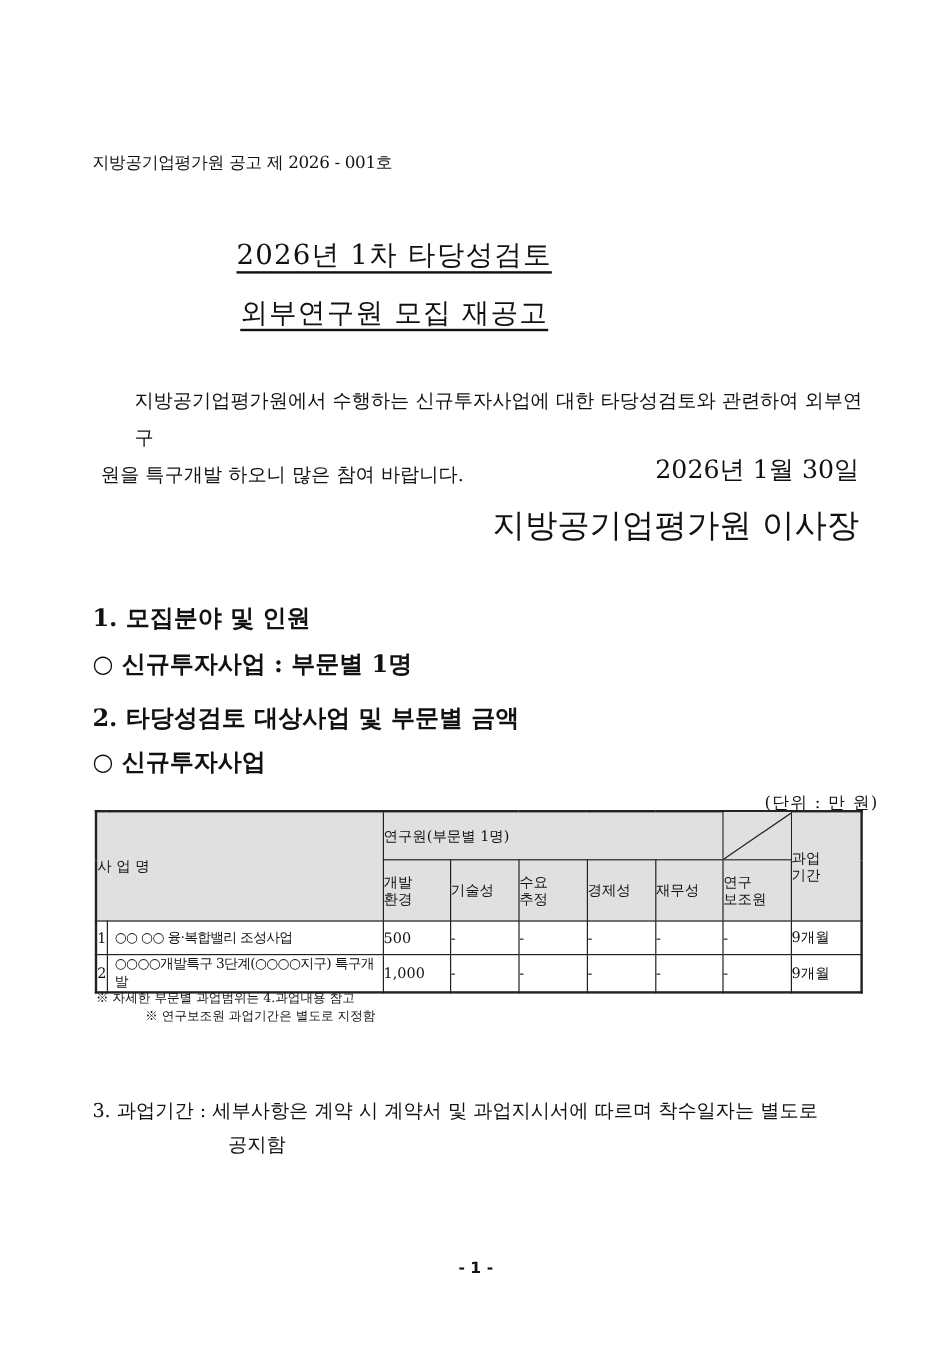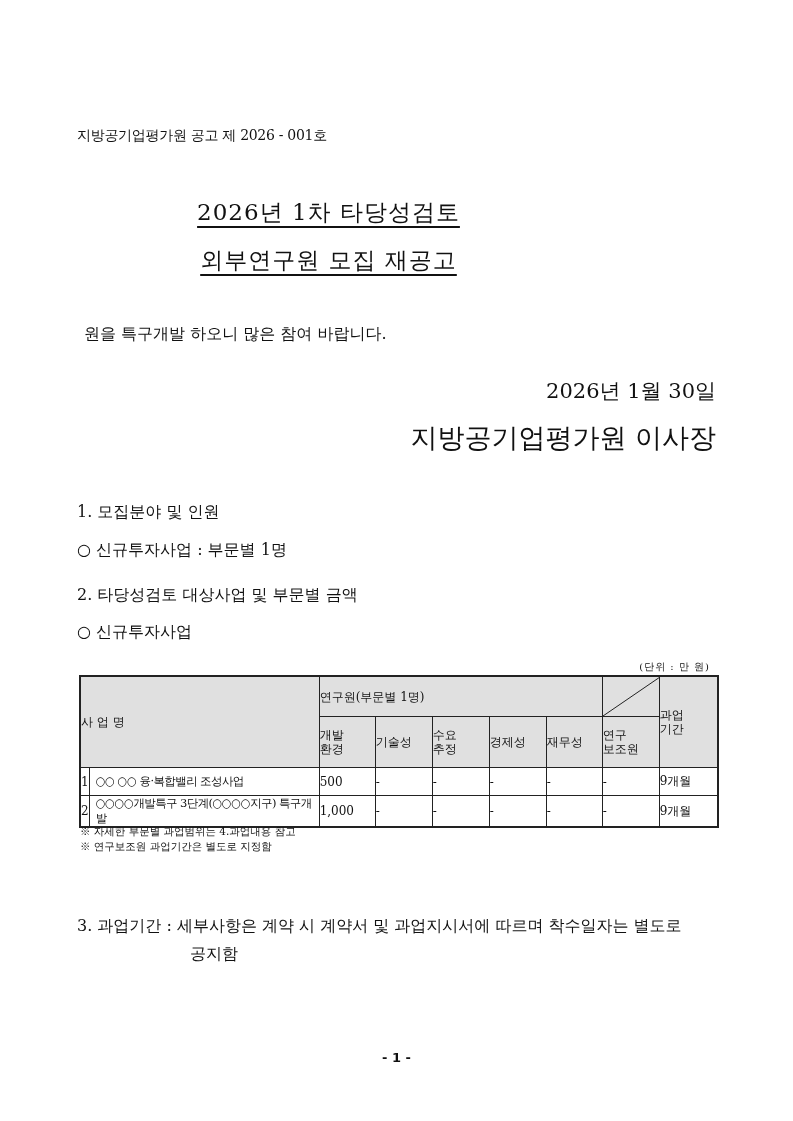--- a/index.html
+++ b/index.html
@@ -8,56 +8,57 @@
   .abs { position: absolute; white-space: nowrap; }
   .notice-no { left: 77px; top: 127px; font-size: 14px; letter-spacing: -0.3px; }
   .title { left: 0; width: 657px; text-align: center; font-size: 23px; letter-spacing: 1px; }
   .title span { text-decoration: underline; text-decoration-thickness: 1.5px; text-underline-offset: 6px; }
   .t1 { top: 197px; }
   .t2 { top: 245px; }
   .body-text { left: 84px; top: 318px; width: 640px; font-size: 16px; line-height: 31px; white-space: normal; }
   .body-text .indent { padding-left: 28px; }
   .date { right: 77px; top: 377px; font-size: 21px; }
   .issuer { right: 77px; top: 420px; font-size: 27px; }
-  .sec { left: 77px; font-size: 16px; }
+  .sec { left: 77px; font-size: 20px; font-weight: bold; }
   .s1 { top: 502px; }
   .s1b { top: 540px; }
   .s2 { top: 585px; }
   .s2b { top: 622px; }
-  .unit { right: 83px; top: 660px; font-size: 10px; letter-spacing: 1px; }
+  .unit { right: 61px; top: 660px; font-size: 14px; letter-spacing: 1px; }
   table.main { position: absolute; left: 79px; top: 675px; border-collapse: collapse;
                font-size: 12px; }
   table.main td { border: 1px solid #222; text-align: left; vertical-align: middle; padding: 0; }
   table.main .hd { background: #e0e0e0; line-height: 14px; }
   table.main { border: 2px solid #222; }
   .hrow1 td { height: 39px; }
   .hrow2 td { height: 50px; }
   .drow td { height: 27px; }
   .drow1 td { border-top: 3px solid #555; border-bottom: 1px dashed #444; }
   .drow2 td { border-top: 1px dashed #444; }
   .name-cell { text-align: left !important; padding-left: 6px !important; font-size: 11.5px; letter-spacing: -0.6px; }
   .diag { position: relative; background: #e0e0e0; }
   .diag svg { position: absolute; left: 0; top: 0; }
   .note { left: 80px; font-size: 10.5px; }
   .n1 { top: 825px; }
-  .n2 { top: 840px; }
+  .n2 { top: 840px; margin-left: 41px; }
   .s3 { left: 77px; top: 912px; font-size: 16px; line-height: 28px; white-space: normal; width: 650px; }
   .s3 .cont { padding-left: 113px; }
   .page-no { left: 0; width: 793px; text-align: center; top: 1050px; font-size: 13px;
              font-family: "DejaVu Sans", "Liberation Sans", sans-serif; font-weight: bold; }
 </style>
 </head>
 <body>
 
 <div class="abs notice-no">지방공기업평가원 공고 제 2026 - 001호</div>
 
 <div class="abs title t1"><span>2026년 1차 타당성검토</span></div>
 <div class="abs title t2"><span>외부연구원 모집 재공고</span></div>
 
 <div class="abs body-text">
+  <div class="indent">지방공기업평가원에서 수행하는 신규투자사업에 대한 타당성검토와 관련하여 외부연구</div>
   <div>원을 특구개발 하오니 많은 참여 바랍니다.</div>
 </div>
 
 <div class="abs date">2026년 1월 30일</div>
 <div class="abs issuer">지방공기업평가원 이사장</div>
 
 <div class="abs sec s1">1. 모집분야 및 인원</div>
 <div class="abs sec s1b">○ 신규투자사업 : 부문별 1명</div>
 <div class="abs sec s2">2. 타당성검토 대상사업 및 부문별 금액</div>
 <div class="abs sec s2b">○ 신규투자사업</div>

